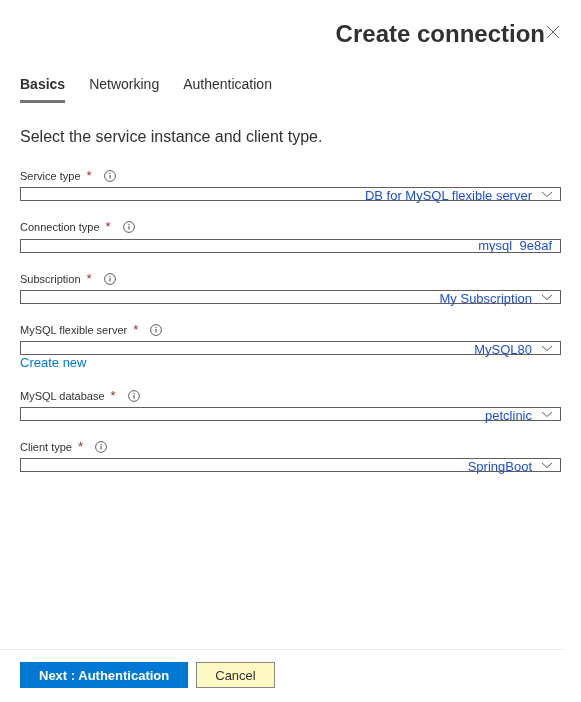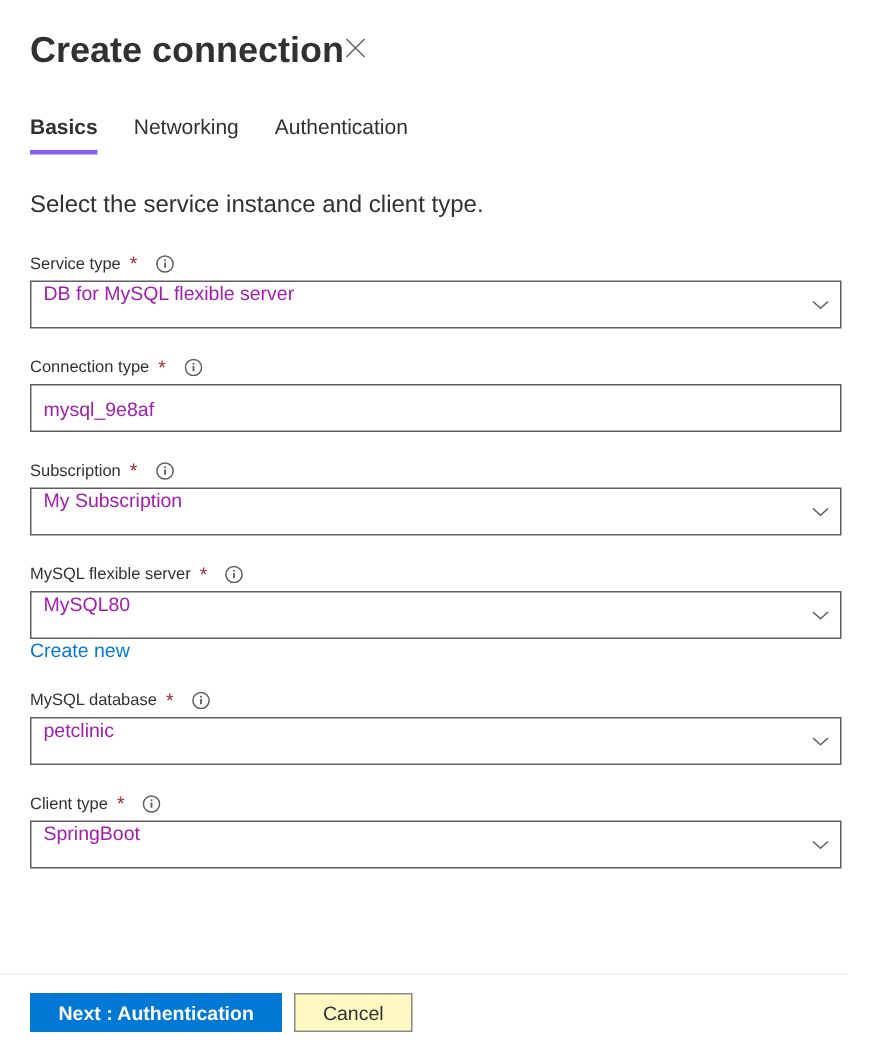--- a/index.html
+++ b/index.html
@@ -14,21 +14,21 @@
       background: #ffffff;
       width: 581px;
       height: 702px;
       position: relative;
     }
     .container {
       padding: 20px 20px 0 20px;
     }
     .header {
       display: flex;
-      justify-content: flex-start;
+      justify-content: flex-end;
       align-items: flex-start;
       margin-bottom: 28px;
     }
     .title {
       font-size: 24px;
       font-weight: 600;
       color: #323130;
     }
     .close-btn {
       cursor: pointer;
@@ -47,21 +47,21 @@
     }
     .tab {
       padding: 0 0 8px 0;
       cursor: pointer;
       font-size: 14px;
       color: #323130;
       border-bottom: 3px solid transparent;
     }
     .tab.active {
       font-weight: 600;
-      border-bottom: 3px solid #8b5cf6;
+      border-bottom: 3px solid #737373;
     }
     .instruction {
       font-size: 16px;
       color: #323130;
       margin-bottom: 22px;
     }
     .form-group {
       margin-bottom: 18px;
     }
     .label-row {
@@ -83,32 +83,33 @@
       display: inline-flex;
       align-items: center;
       cursor: pointer;
     }
     .select-wrapper {
       position: relative;
       width: 100%;
     }
     .select, .text-input {
       width: 100%;
-      height: 32px;
+      height: 14px;
       border: 1px solid #605e5c;
       padding: 0 28px 0 8px;
       font-size: 13px;
       font-family: inherit;
-      color: #a21caf;
+      color: #1d4ed8;
       background: #ffffff;
       appearance: none;
       outline: none;
+      text-align: right;
     }
     .text-input {
-      padding: 12px 8px;
+      padding: 0 8px;
     }
     .chevron {
       position: absolute;
       right: 8px;
       top: 50%;
       transform: translateY(-50%);
       pointer-events: none;
     }
     .link {
       color: #0078d4;

